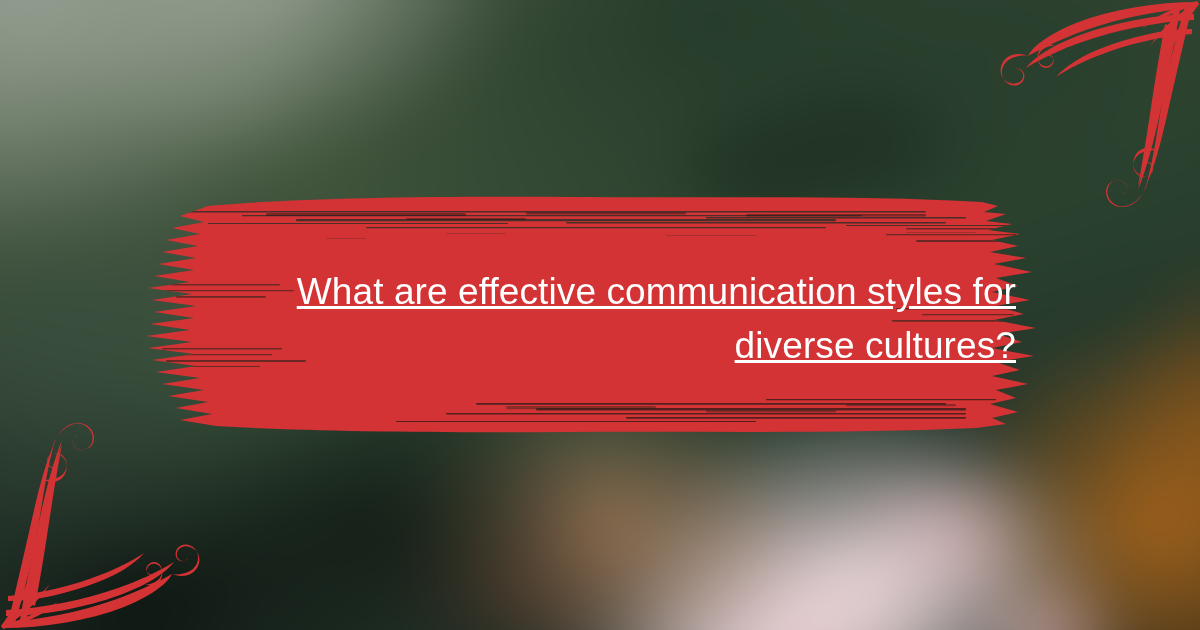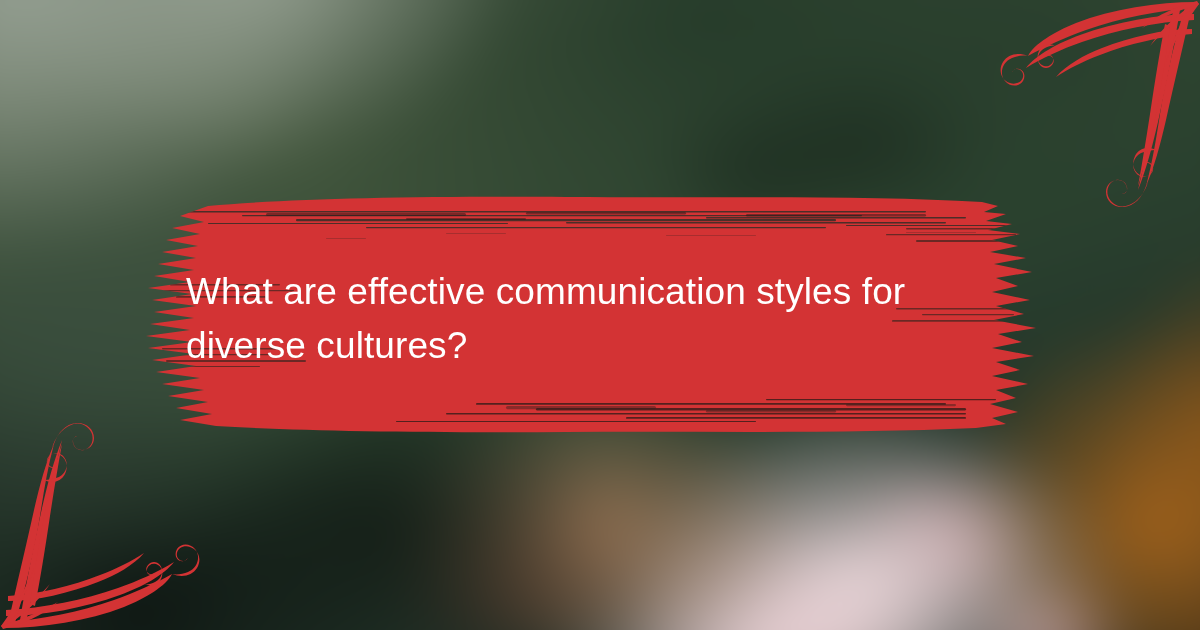--- a/index.html
+++ b/index.html
@@ -68,27 +68,28 @@
     height: 252px;
   }
   #banner svg { display: block; width: 100%; height: 100%; overflow: visible; }
 
   
   #headline {
     position: absolute;
     left: 186px;
     top: 265px;
     width: 830px;
-    text-align: left;
+    text-align: right;
     color: #ffffff;
     font-size: 37px;
     line-height: 1.46;
     font-weight: 400;
     letter-spacing: 0.1px;
     white-space: pre-line;
+    text-decoration: underline;
   }
 
   
   .ornament {
     position: absolute;
     width: 230px;
     height: 230px;
   }
   .ornament svg { display: block; width: 100%; height: 100%; }
   #ornament-tr { right: 0; top: 0; }

